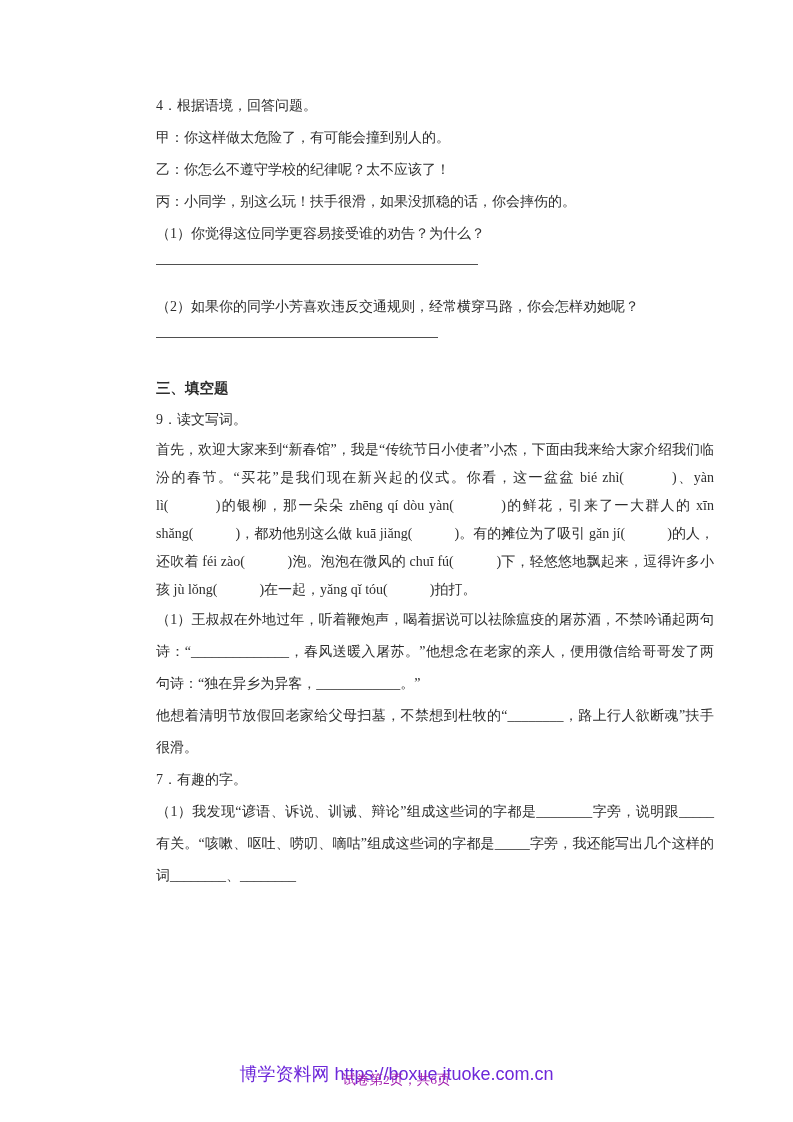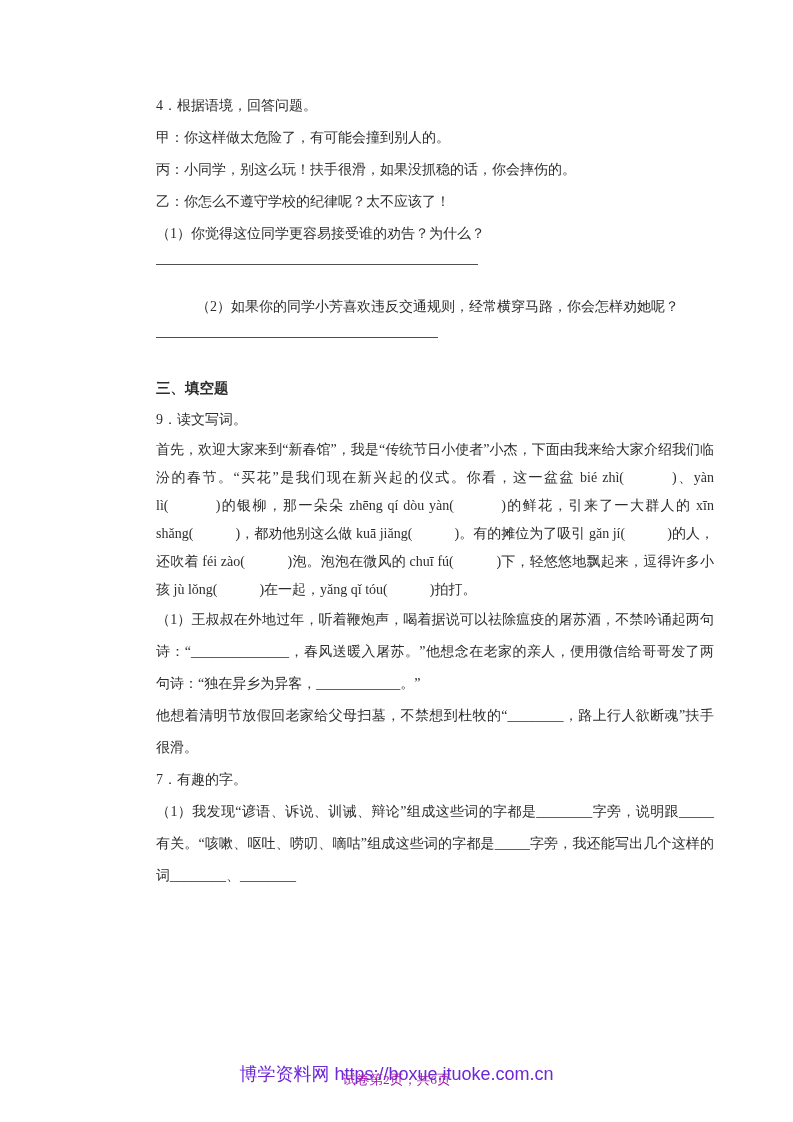--- a/index.html
+++ b/index.html
@@ -18,21 +18,21 @@
     position: absolute;
     left: 118px;
     top: 90px;
     width: 558px;
     font-size: 14px;
   }
   .content p { text-align: justify; }
   .lh { line-height: 32px; }
   .q5-body { line-height: 28px; }
   .mt14 { margin-top: 14px; }
-  .mt26 { margin-top: 26px; margin-left: 40px; }
+  .mt26 { margin-top: 26px; }
   .mt34 { margin-top: 34px; }
   .answer-line {
     height: 0;
     border-top: 1.5px solid #4f4f4f;
   }
   .answer-line.first { width: 322px; }
   .answer-line.second { width: 282px; }
   .section-title {
     font-weight: 700;
     font-size: 14.5px;
@@ -61,22 +61,22 @@
   }
 </style>
 </head>
 <body>
 
 <div class="page">
   <div class="content">
 
     <p class="lh">4．根据语境，回答问题。</p>
     <p class="lh">甲：你这样做太危险了，有可能会撞到别人的。</p>
+    <p class="lh">乙：你怎么不遵守学校的纪律呢？太不应该了！</p>
     <p class="lh">丙：小同学，别这么玩！扶手很滑，如果没抓稳的话，你会摔伤的。</p>
-    <p class="lh">乙：你怎么不遵守学校的纪律呢？太不应该了！</p>
     <p class="lh">（1）你觉得这位同学更容易接受谁的劝告？为什么？</p>
 
     <div class="answer-line first mt14"></div>
 
     <p class="lh mt26">（2）如果你的同学小芳喜欢违反交通规则，经常横穿马路，你会怎样劝她呢？</p>
 
     <div class="answer-line second mt14"></div>
 
     <p class="section-title mt34">三、填空题</p>
 

